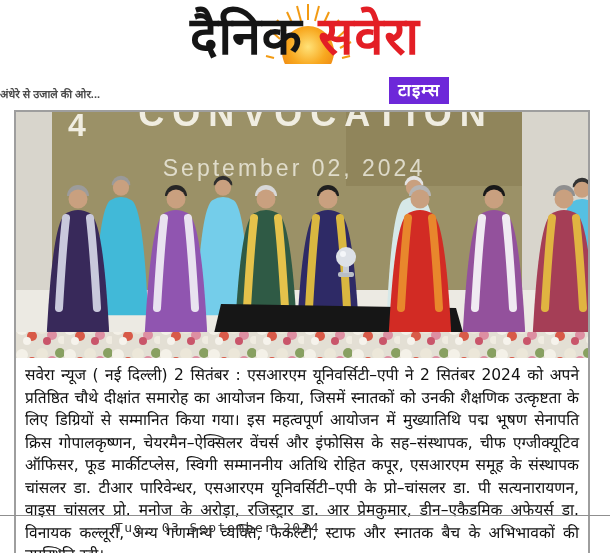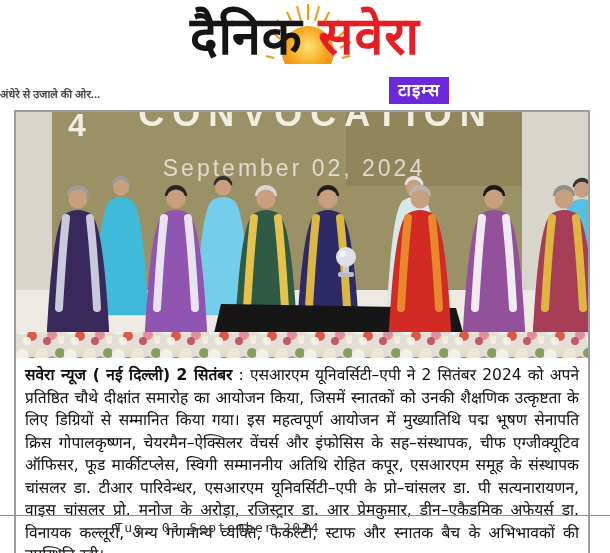--- a/index.html
+++ b/index.html
@@ -50,21 +50,21 @@
     font-family: "Liberation Sans", sans-serif; font-weight: 400;
     letter-spacing: 3px; fill: rgba(247,245,236,0.75);
   }
 
   .body-text {
     padding: 6px 9px 6px 9px;
     font-size: 15.5px; line-height: 22.5px; color: #111;
     text-align: justify;
     font-family: "DejaVu Sans", "Liberation Serif", sans-serif;
   }
-  .body-text .lead { font-weight: 700; }
+  .body-text .lead { font-weight: 400; }
 
   
   .separator {
     position: absolute; left: 0; top: 515px; width: 610px;
     border: none; border-top: 1.5px solid #8f8f8f;
   }
   .footer {
     position: absolute; left: 115px; top: 519px;
     font-family: "DejaVu Sans Mono", "Liberation Mono", monospace;
     font-size: 13px; line-height: 1.35; color: #2e2e2e; letter-spacing: 1.5px;

